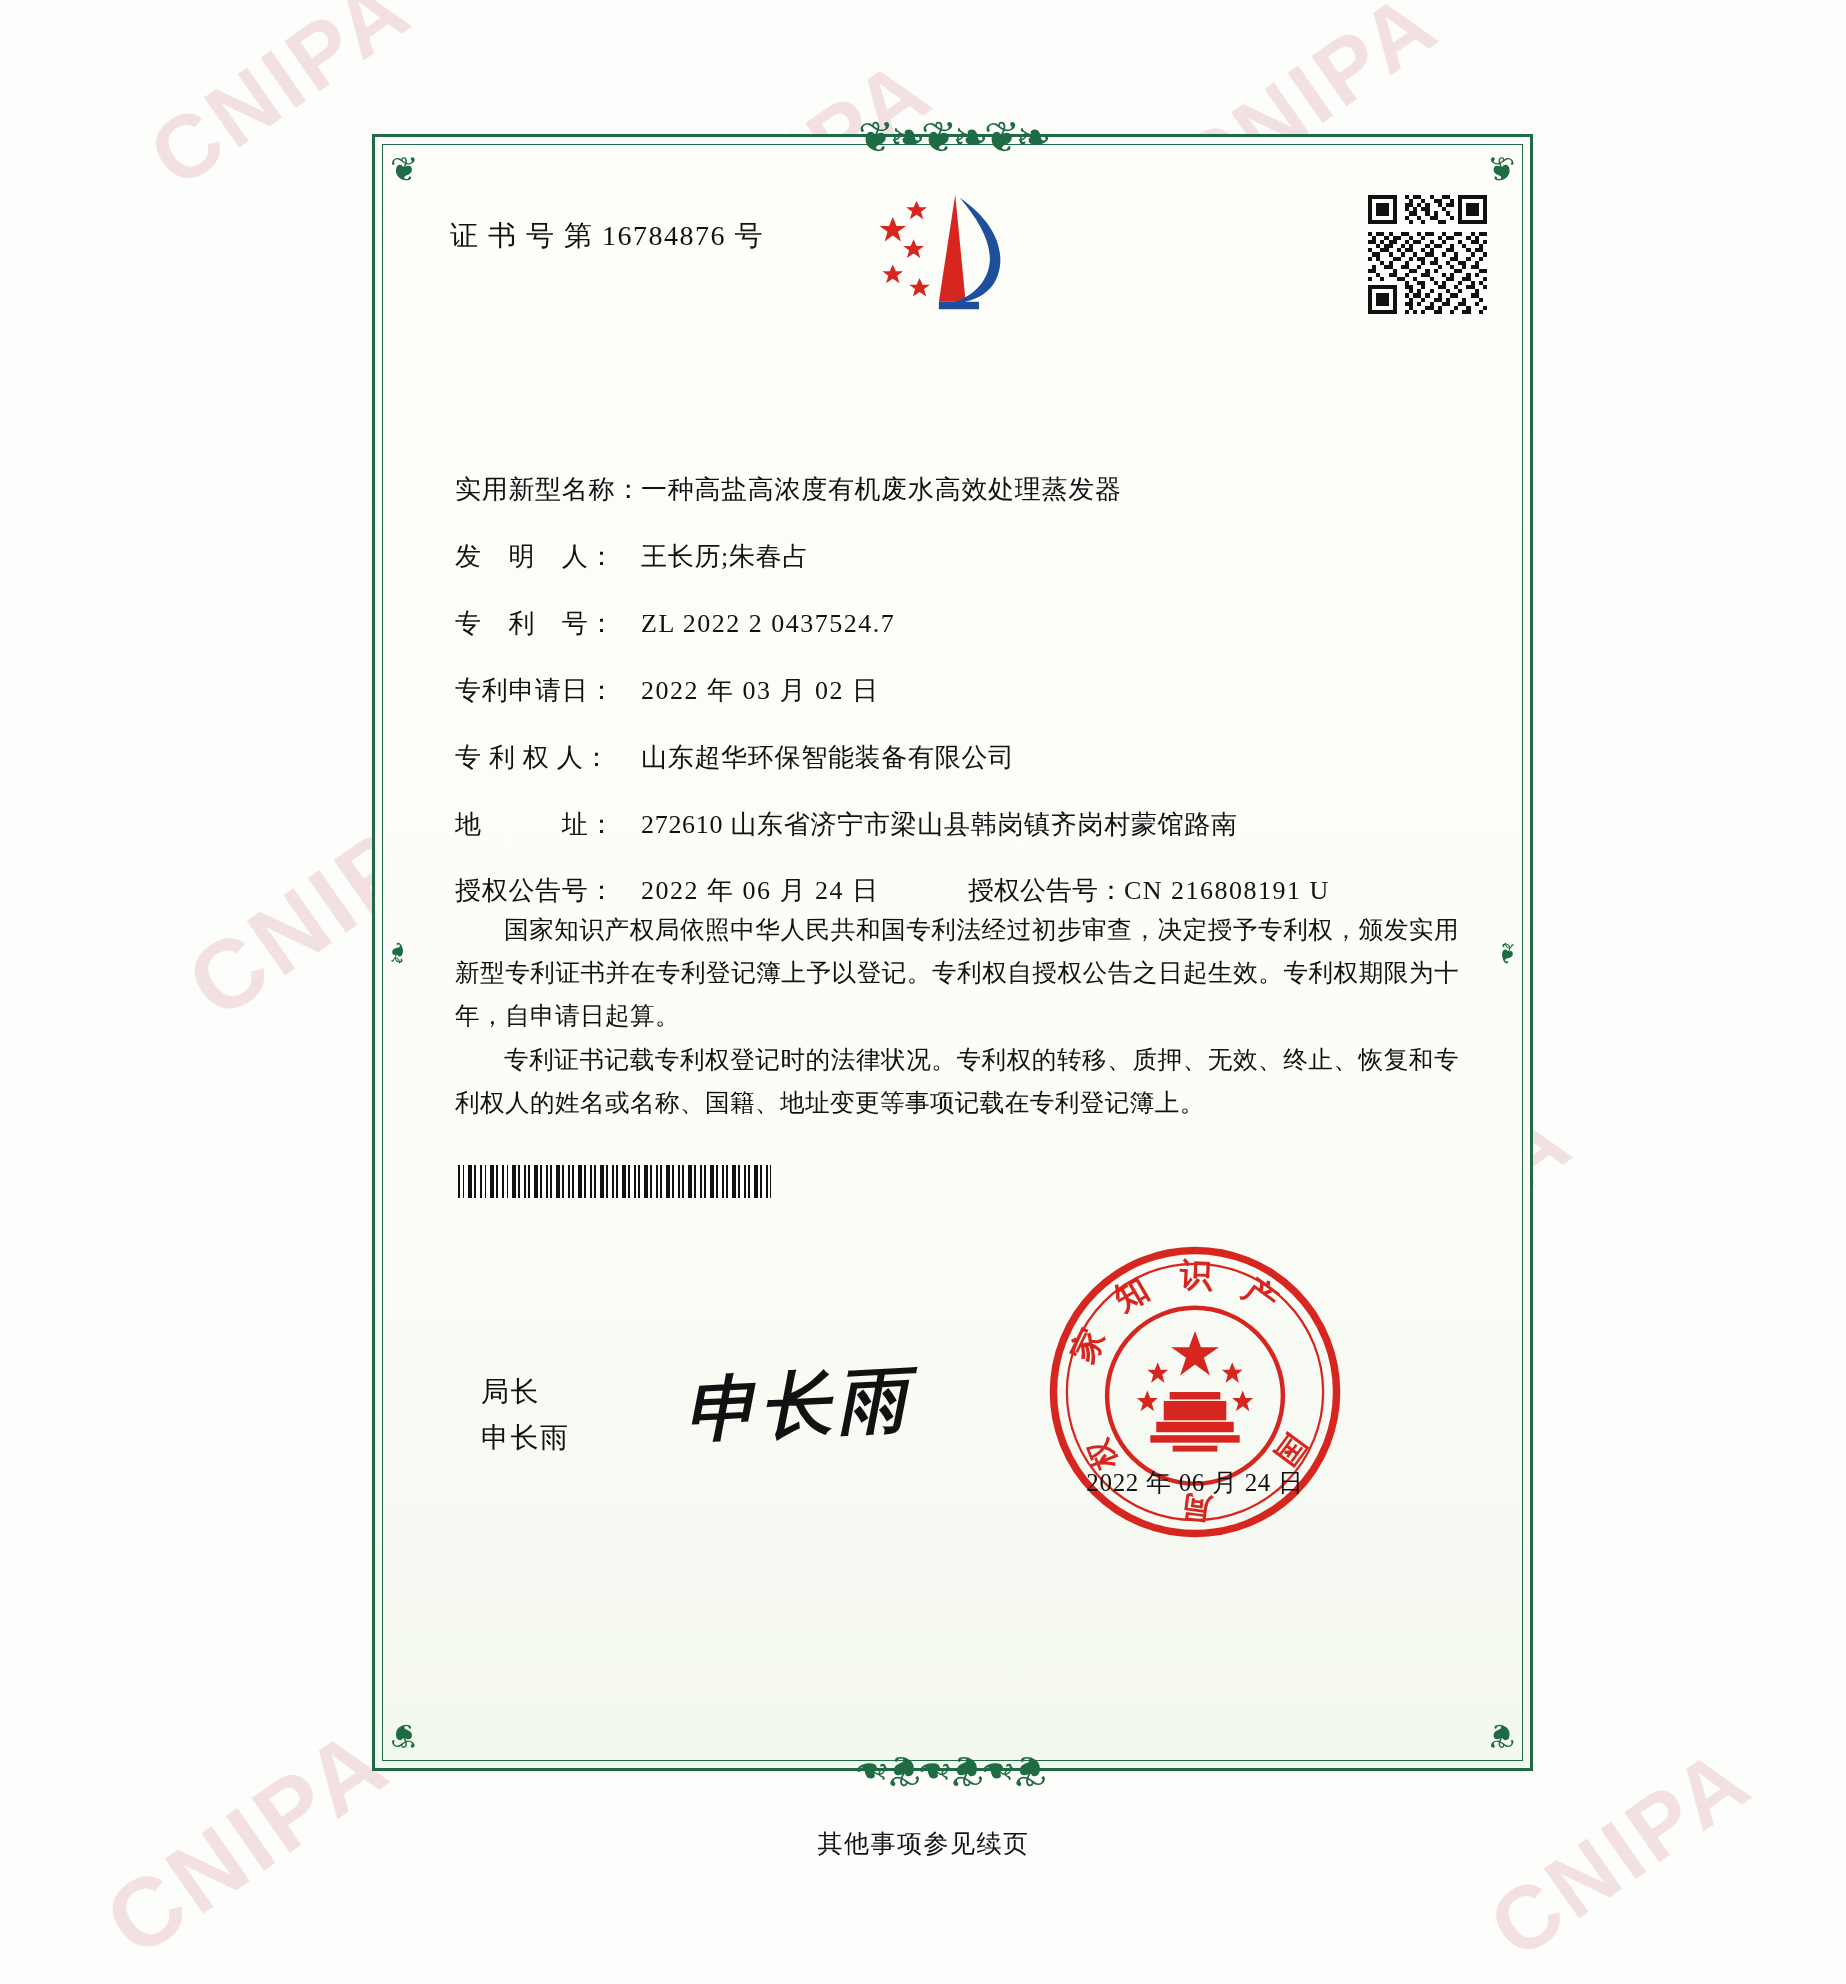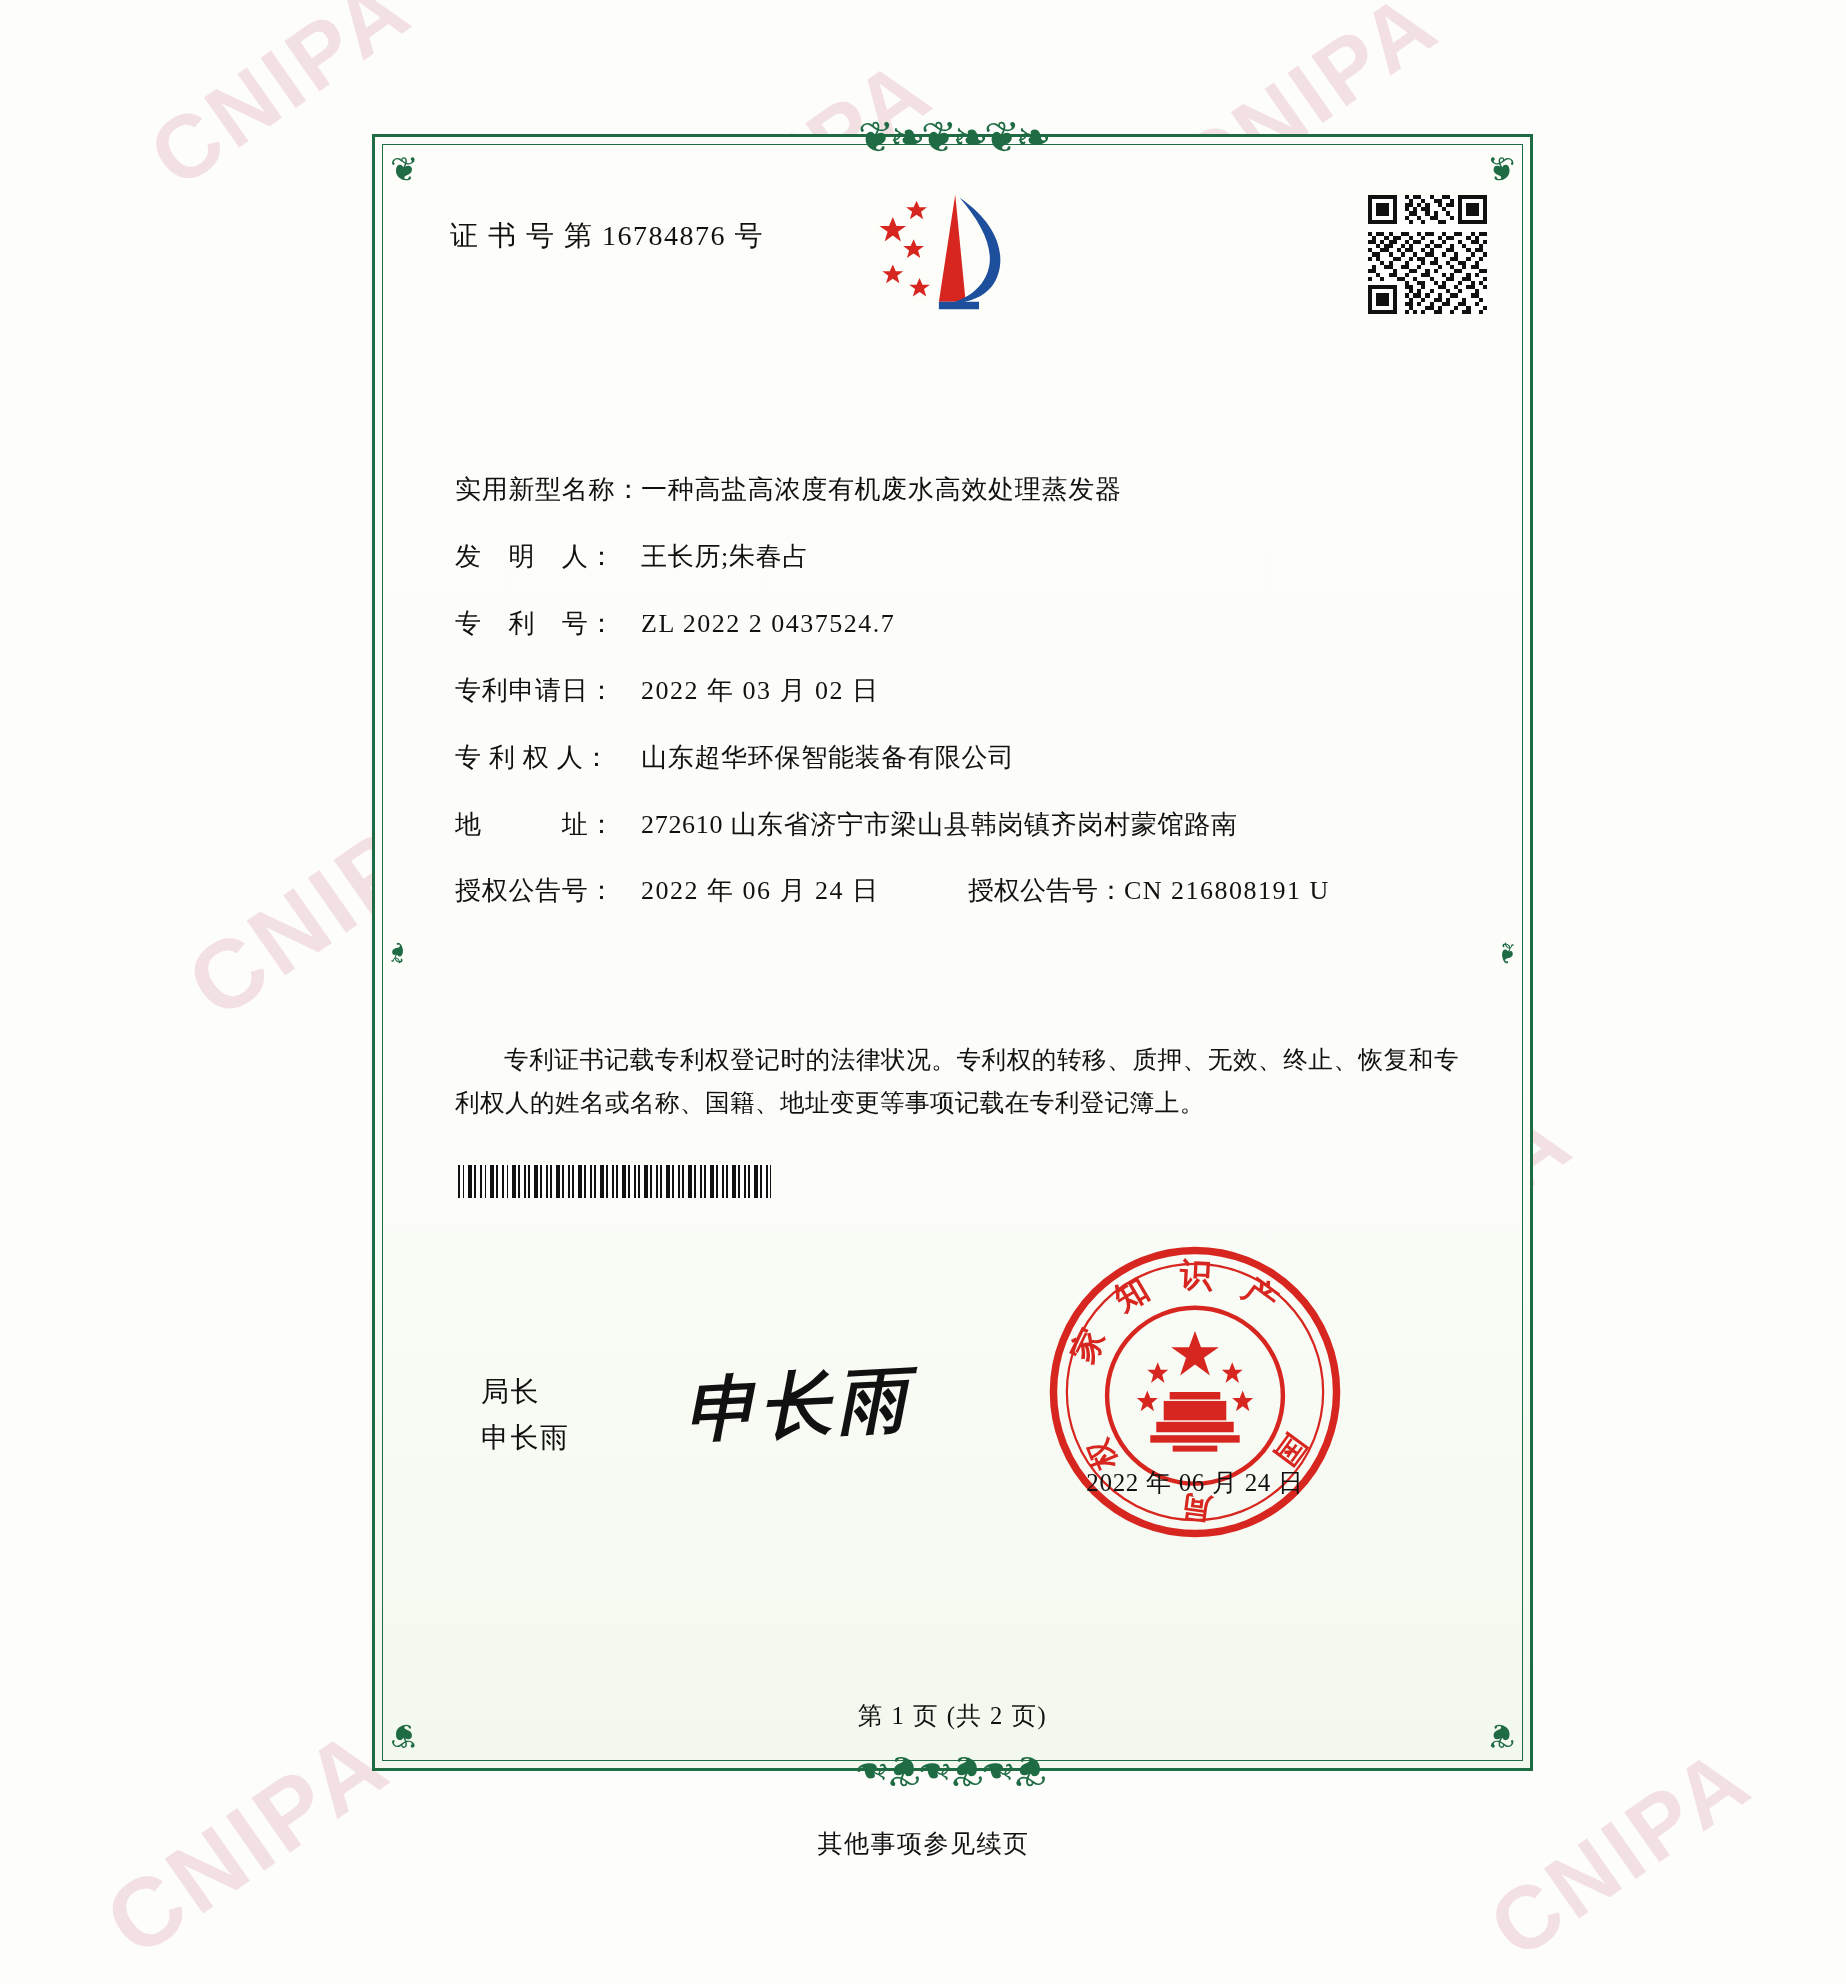--- a/index.html
+++ b/index.html
@@ -494,20 +494,21 @@
     <div class="field" id="f6">
       <span class="lbl">地　　　址：</span><span class="val">272610 山东省济宁市梁山县韩岗镇齐岗村蒙馆路南</span>
     </div>
     <div class="field" id="f7">
       <span class="lbl">授权公告号：</span><span class="val mono">2022 年 06 月 24 日</span>
       <span class="second">
         <span>授权公告号：</span><span class="val mono">CN 216808191 U</span>
       </span>
     </div>
 
+    <div class="para" id="p1">国家知识产权局依照中华人民共和国专利法经过初步审查，决定授予专利权，颁发实用新型专利证书并在专利登记簿上予以登记。专利权自授权公告之日起生效。专利权期限为十年，自申请日起算。</div>
     <div class="para" id="p2">专利证书记载专利权登记时的法律状况。专利权的转移、质押、无效、终止、恢复和专利权人的姓名或名称、国籍、地址变更等事项记载在专利登记簿上。</div>
 
     <div id="barcode"></div>
 
     <div id="sig-label">
       <div>局长</div>
       <div>申长雨</div>
     </div>
     <div id="sig-script">申长雨</div>
 
@@ -532,18 +533,17 @@
       <path id="sealBottomArc" d="M 330 210 A 130 130 0 0 1 70 210" fill="none"></path>
       <text font-family="'Liberation Serif', serif" font-size="44" font-weight="700" fill="#d7261f" letter-spacing="14">
         <textPath href="#sealTopArc" startOffset="8%">家 知 识 产</textPath>
       </text>
       <text font-family="'Liberation Serif', serif" font-size="40" font-weight="700" fill="#d7261f" letter-spacing="44">
         <textPath href="#sealBottomArc" startOffset="10%">国 局 权</textPath>
       </text>
     </svg>
     <div id="seal-date">2022 年 06 月 24 日</div>
 
-    <div id="page-footer">第 1 页 (共 2 页)</div>
   </div>
 
   <div id="outside-note">其他事项参见续页</div>
 </div>
 
 
 </body></html>

